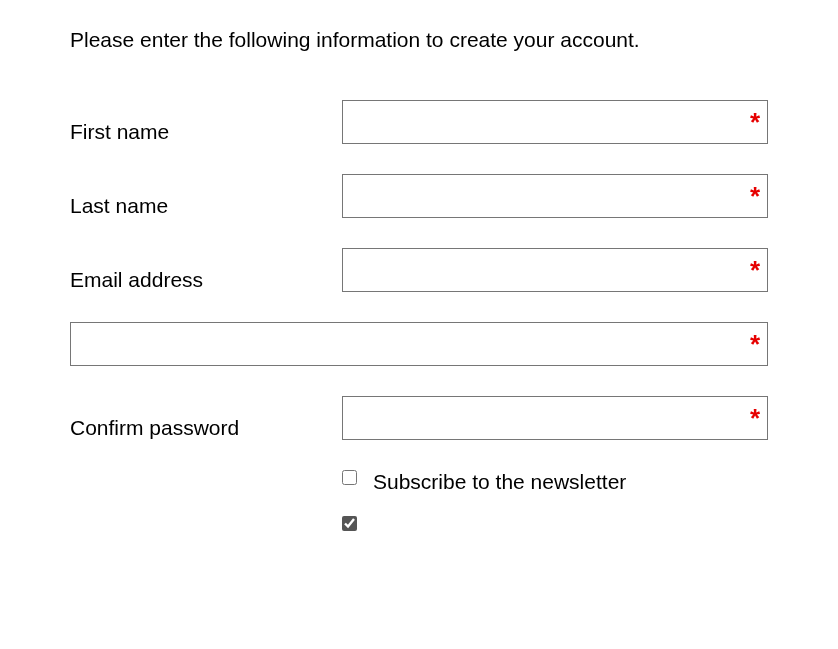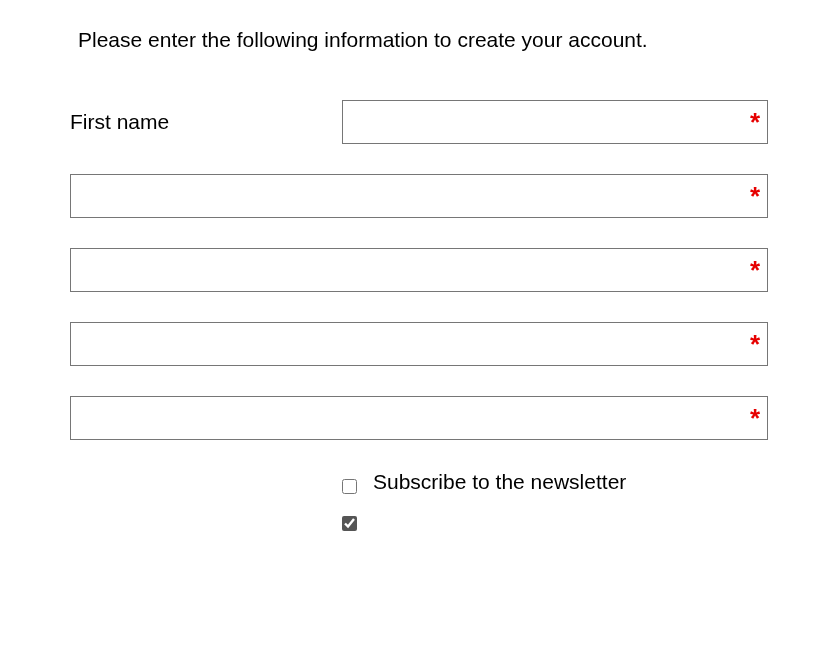--- a/index.html
+++ b/index.html
@@ -11,25 +11,24 @@
       font-family: Arial, Helvetica, sans-serif;
       font-size: 21px;
       color: #000;
       background: #fff;
       width: 838px;
       height: 649px;
       padding: 28px 70px;
     }
     .intro {
       margin-bottom: 48px;
-      margin-left: 8px;
     }
     .form-row {
       display: flex;
-      align-items: center;
+      align-items: flex-end;
       margin-bottom: 30px;
     }
     .form-label {
       width: 272px;
       flex-shrink: 0;
     }
     .input-wrapper {
       position: relative;
       flex-grow: 1;
     }
@@ -48,21 +47,21 @@
       top: 50%;
       transform: translateY(-50%);
       color: #e60000;
       font-size: 26px;
       font-weight: bold;
       pointer-events: none;
       line-height: 1;
     }
     .checkbox-row {
       display: flex;
-      align-items: flex-end;
+      align-items: flex-start;
       margin-bottom: 22px;
       padding-left: 272px;
     }
     .checkbox-input {
       width: 15px;
       height: 15px;
       margin-right: 16px;
       accent-color: #555;
     }
     .checkbox-label {
@@ -76,41 +75,44 @@
 
 <div class="form-row">
   <label class="form-label">First name</label>
   <div class="input-wrapper">
     <input type="text" class="text-input" value="" style="">
     <span class="required-mark">*</span>
   </div>
 </div>
 
 <div class="form-row">
+  <label class="form-label">Last name</label>
   <div class="input-wrapper">
     <input type="text" class="text-input" value="" style="">
     <span class="required-mark">*</span>
   </div>
 </div>
 
 <div class="form-row">
+  <label class="form-label">Email address</label>
   <div class="input-wrapper">
     <input type="text" class="text-input" value="" style="">
     <span class="required-mark">*</span>
   </div>
 </div>
 
 <div class="form-row">
   <div class="input-wrapper">
     <input type="password" class="text-input" value="" style="">
     <span class="required-mark">*</span>
   </div>
 </div>
 
 <div class="form-row">
+  <label class="form-label">Confirm password</label>
   <div class="input-wrapper">
     <input type="password" class="text-input" value="" style="">
     <span class="required-mark">*</span>
   </div>
 </div>
 
 <div class="checkbox-row">
   <input type="checkbox" class="checkbox-input" id="cb-newsletter" style="">
   <label class="checkbox-label" for="cb-newsletter">Subscribe to the newsletter</label>
 </div>

